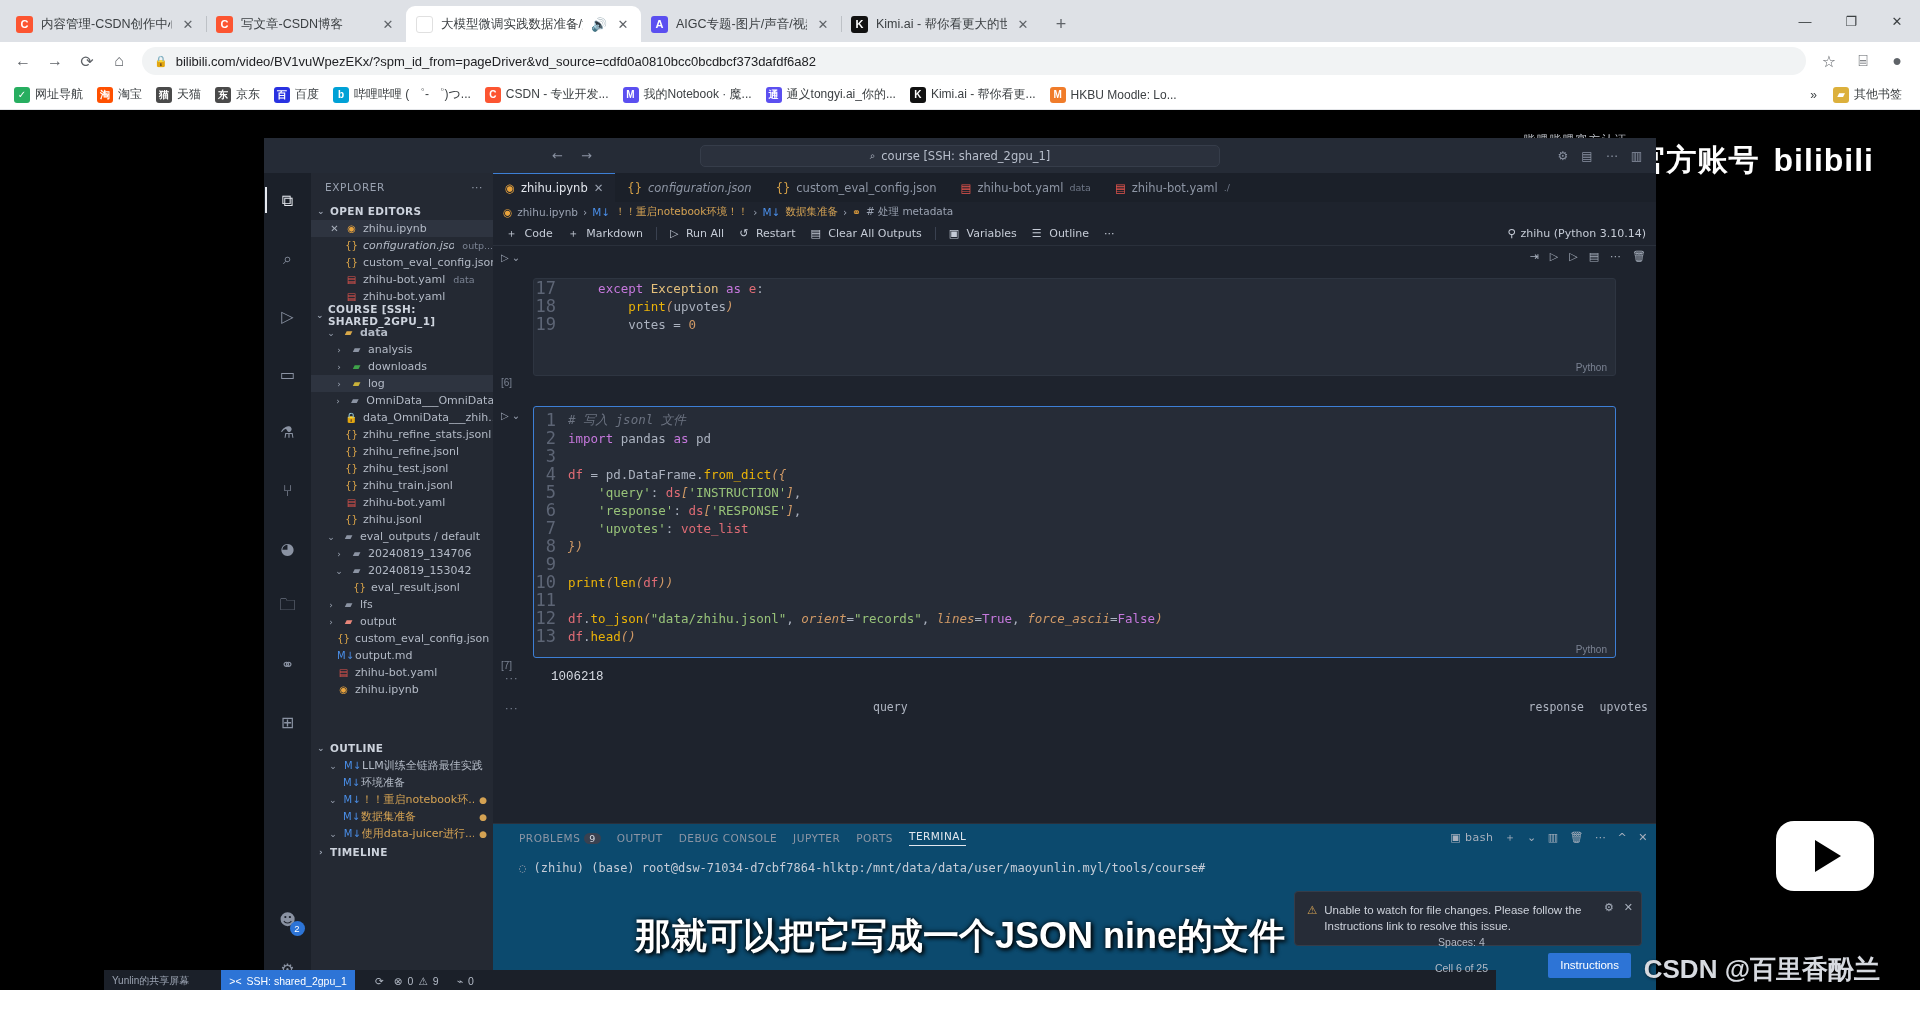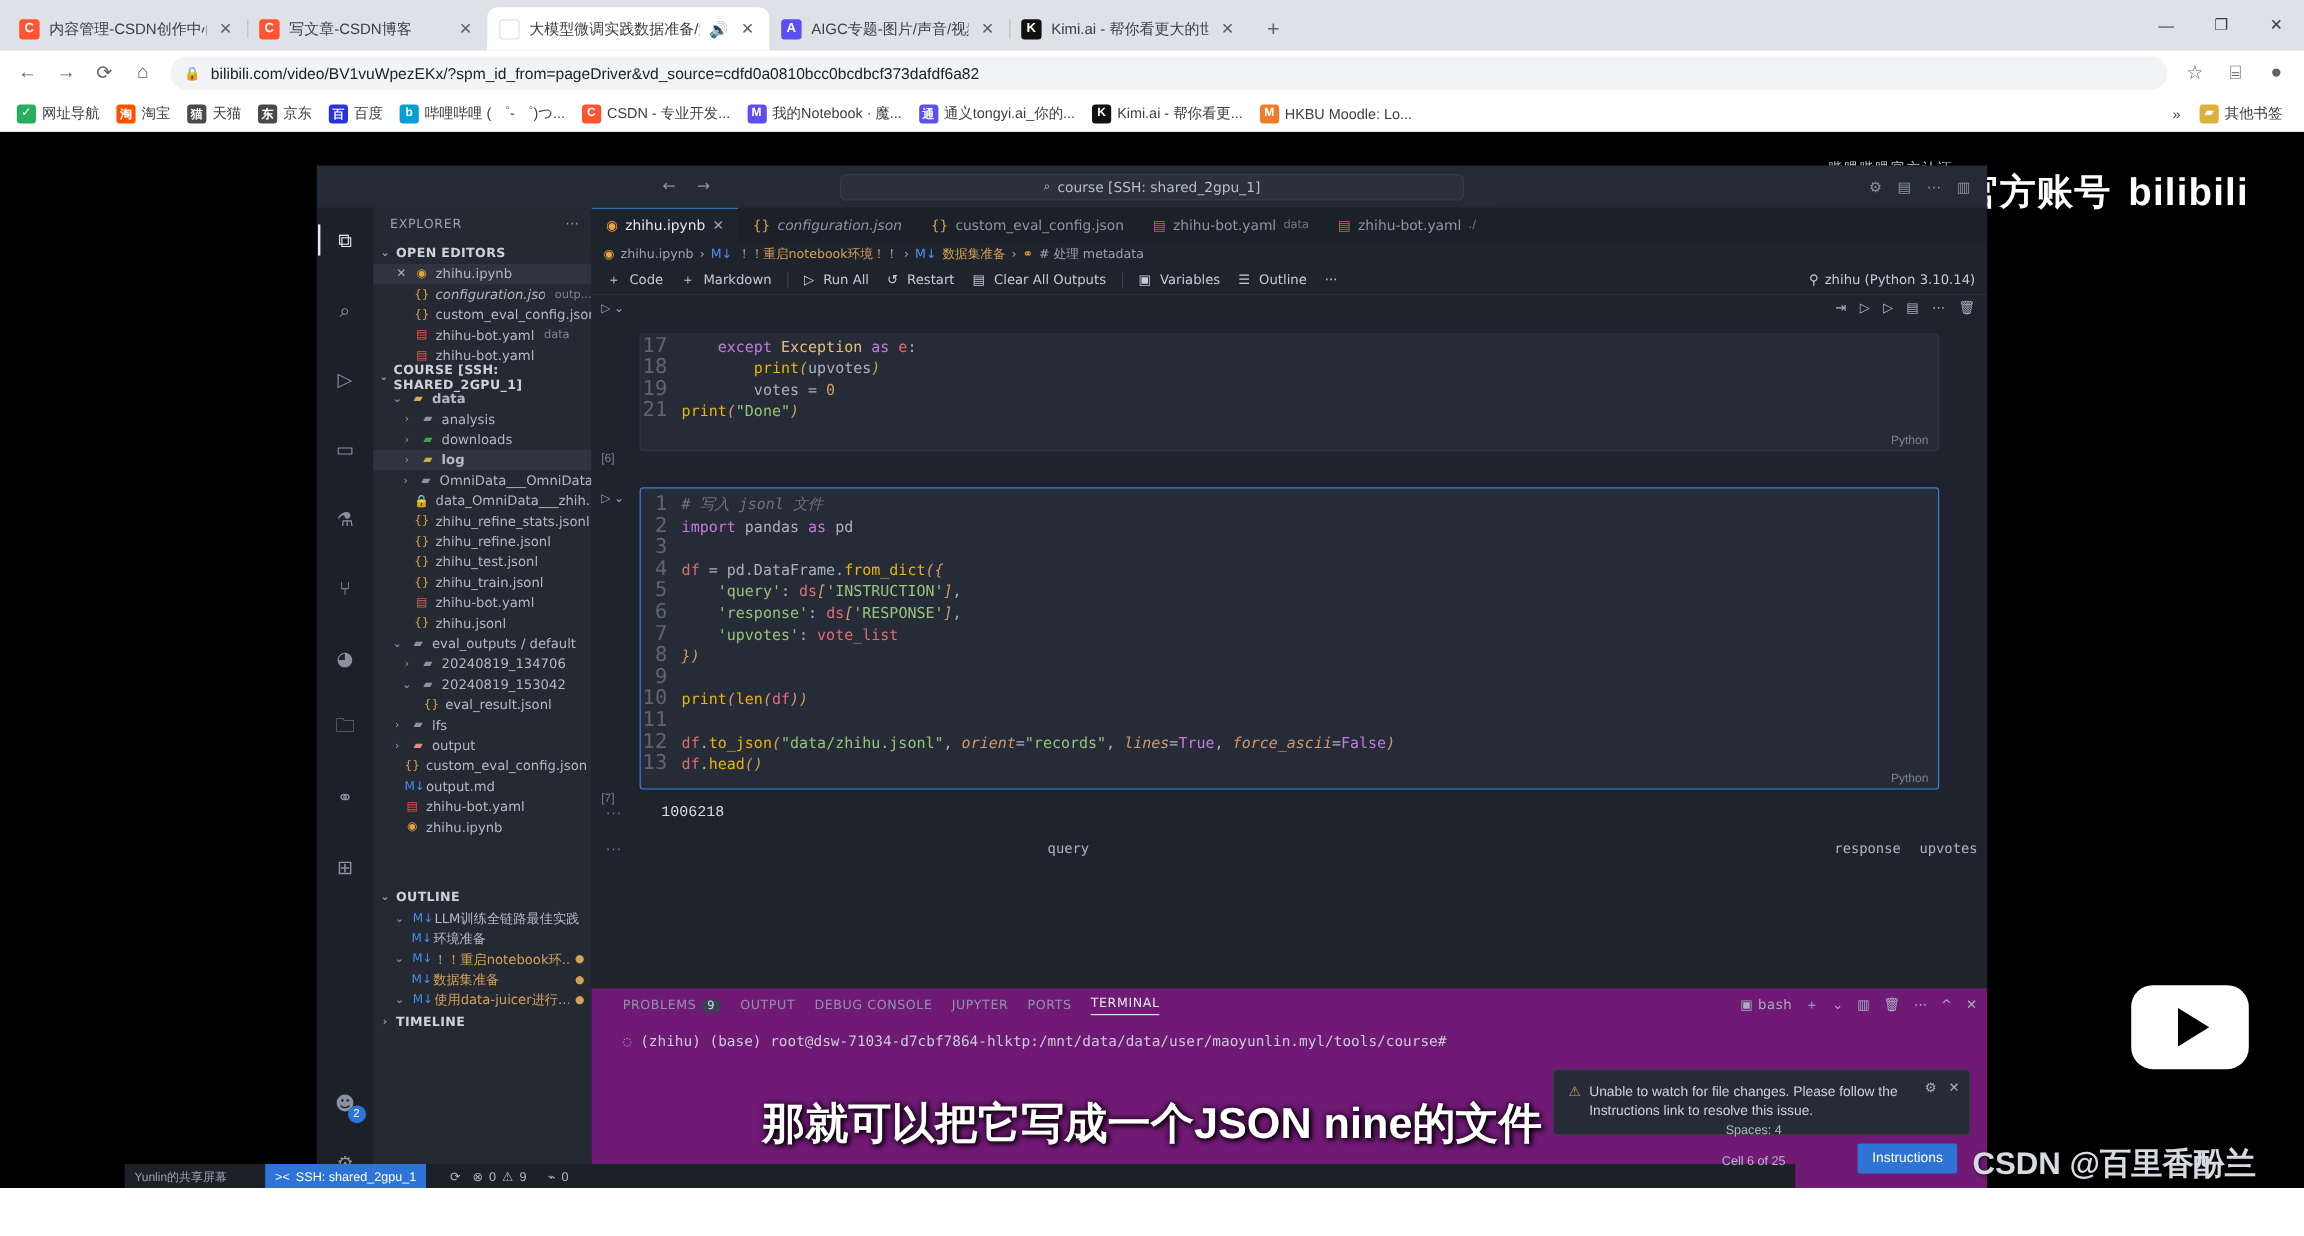--- a/index.html
+++ b/index.html
@@ -157,21 +157,21 @@
   .c-kw { color:#c678dd; }
   .c-bi { color:#e5c07b; }
   .c-fn { color:#eab308; }
   .c-str { color:#98c379; }
   .c-num { color:#d19a66; }
   .c-cm { color:#6b7280; font-style:italic; }
   .c-var { color:#e06c75; }
   .c-pl { color:#abb2bf; }
   .c-par { color:#d19a66; font-style:italic; }
   
-  .panel { height:175px; background:#701a75; border-top:1px solid #2a303b; display:flex; flex-direction:column;}
+  .panel { height:175px; background:#0c4a6e; border-top:1px solid #2a303b; display:flex; flex-direction:column;}
   .panel-tabs { height:27px; display:flex; align-items:center; gap:16px; padding-left:26px;
      font-size:10.5px; letter-spacing:.5px; color:#8e96a5; position:relative;}
   .panel-tabs .pt.active { color:#e3e7ee; border-bottom:1px solid #e3e7ee; padding-bottom:3px;}
   .panel-tabs .cnt { background:#3a4150; color:#d6dae2; border-radius:8px; padding:0 5px; font-size:9.5px; margin-left:4px;}
   .panel-right { position:absolute; right:8px; display:flex; align-items:center; gap:11px; color:#a8b0bd; font-size:11px;}
   .term { padding:10px 0 0 26px; font-family:"DejaVu Sans Mono", monospace; font-size:12px; color:#c6ccd7;}
   .statusbar { height:22px; background:#1b2029; display:flex; align-items:center; font-size:10.5px;
      color:#b3bac6; padding:0 8px; gap:10px; }
   .sb-ssh { background:#2d74d6; color:#fff; height:22px; display:flex; align-items:center; padding:0 8px; gap:5px;}
   .sb-right { margin-left:auto; display:flex; align-items:center; gap:14px;flex-direction:column;}
@@ -416,21 +416,21 @@
               <span class="nm">analysis</span>
             </div>
             <div class="row" style="padding-left:22px">
               <span class="chev">›</span>
               <span class="ficon fold-green">▰</span>
               <span class="nm">downloads</span>
             </div>
             <div class="row sel" style="padding-left:22px">
               <span class="chev">›</span>
               <span class="ficon fold-ylw">▰</span>
-              <span class="nm" style="font-weight:bold">log</span>
+              <span class="nm" style="font-weight:normal">log</span>
             </div>
             <div class="row" style="padding-left:22px">
               <span class="chev">›</span>
               <span class="ficon fold-gray">▰</span>
               <span class="nm">OmniData___OmniData-kol</span>
             </div>
             <div class="row" style="padding-left:34px">
               <span class="ficon j-lock">🔒</span>
               <span class="nm">data_OmniData___zhih...</span>
             </div>
@@ -611,21 +611,20 @@
                   <span>▷</span>
                   <span>▷</span>
                   <span>▤</span>
                   <span>⋯</span>
                   <span>🗑</span>
                 </div>
                 <div class="codebox" style="margin-top:24px;height:98px;">
                   <div class="codeline"><span class="ln">17</span><span><span class="c-pl">    </span><span class="c-kw">except </span><span class="c-bi">Exception </span><span class="c-kw">as </span><span class="c-var">e</span><span class="c-pl">:</span></span></div>
                   <div class="codeline"><span class="ln">18</span><span><span class="c-pl">        </span><span class="c-fn">print</span><span class="c-par">(</span><span class="c-pl">upvotes</span><span class="c-par">)</span></span></div>
                   <div class="codeline"><span class="ln">19</span><span><span class="c-pl">        votes = </span><span class="c-num">0</span></span></div>
-                  <div class="codeline"><span class="ln">21</span><span><span class="c-fn">print</span><span class="c-par">(</span><span class="c-str">"Done"</span><span class="c-par">)</span></span></div>
                   <div class="lang">Python</div>
                 </div>
                 <div class="cellidx" style="bottom:-12px;">[6]</div>
               </div>
 
               <div class="cell" style="margin-top:30px;">
                 <div class="cell-runbar" style="top:4px;">
                   <span>▷</span>
                     <span>⌄</span>
                 </div>

